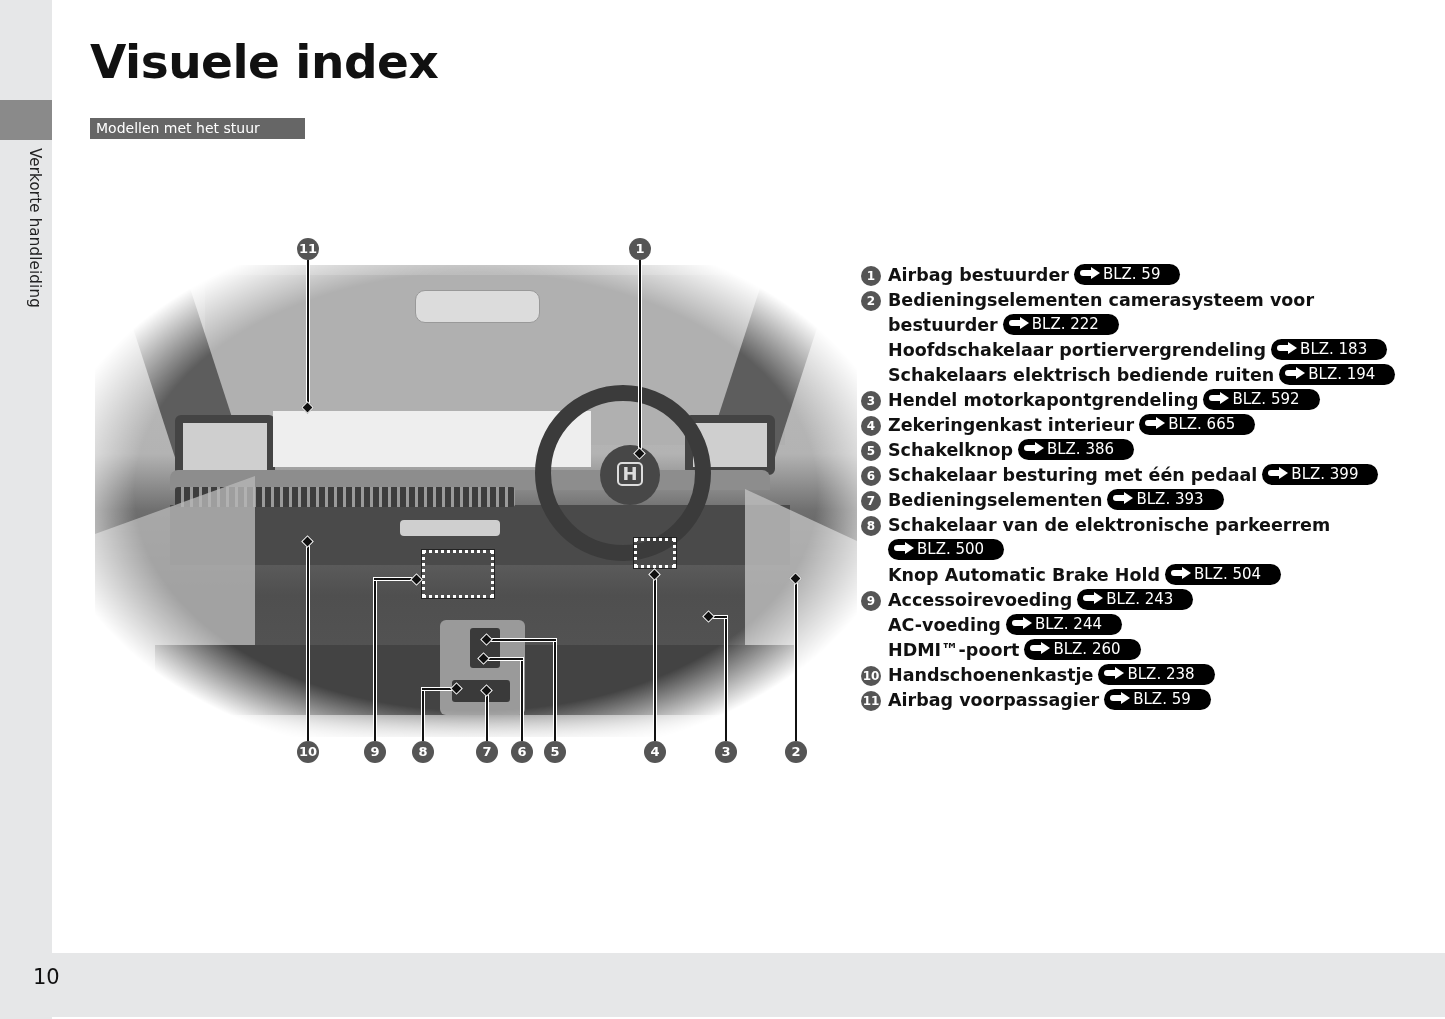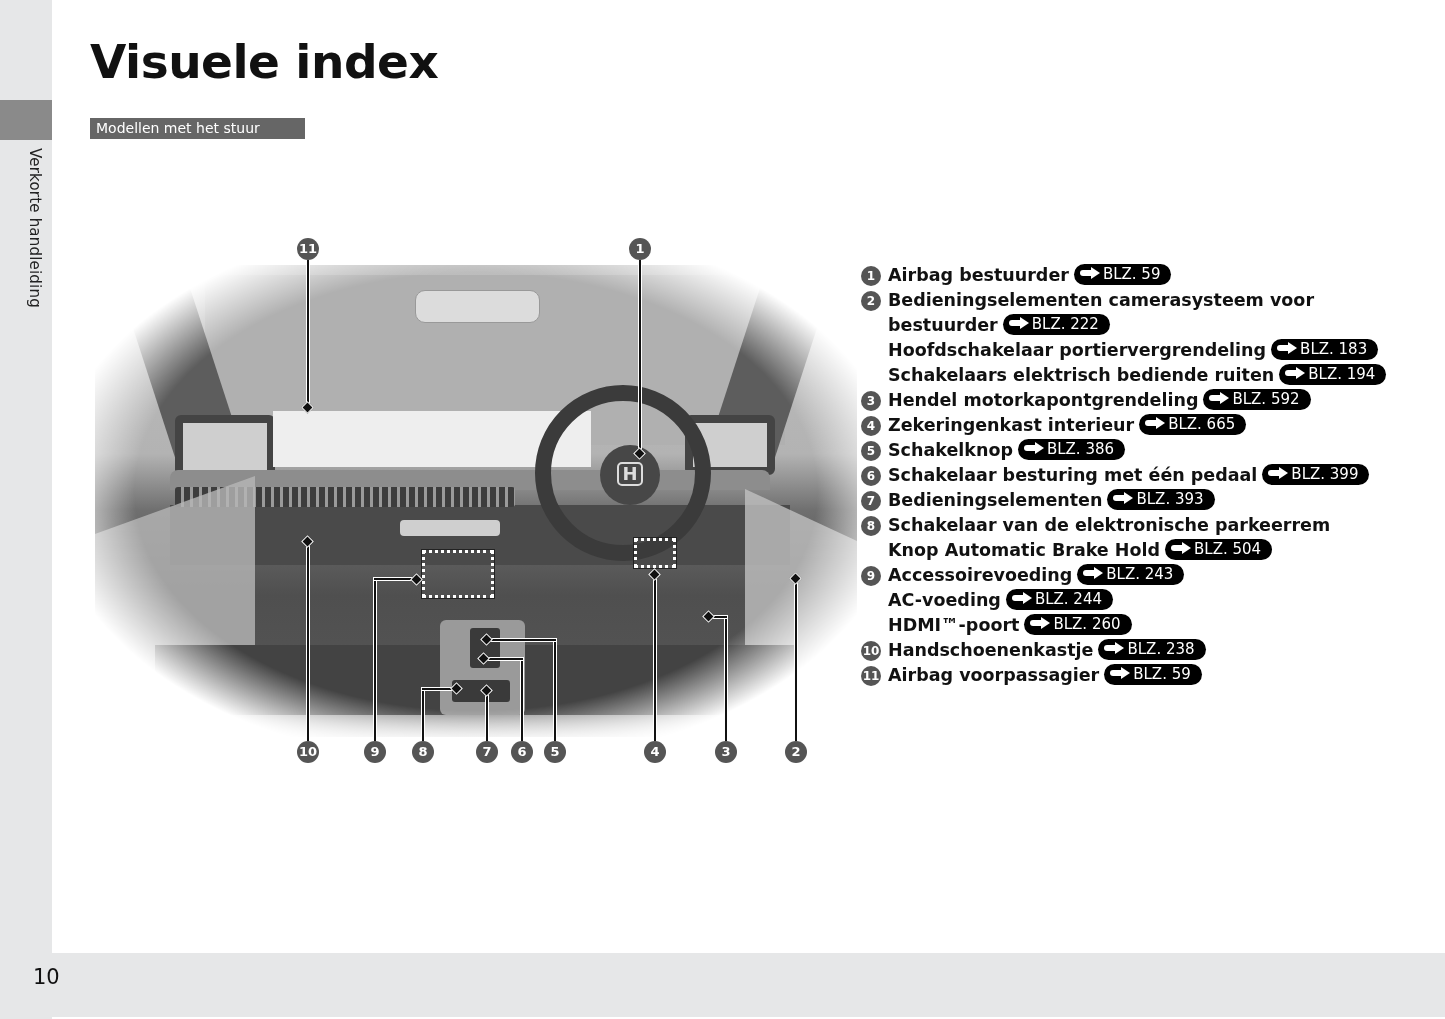--- a/index.html
+++ b/index.html
@@ -70,21 +70,21 @@
   
   .legend { position: absolute; left: 861px; top: 263px; width: 560px; }
   .legend-row { position: relative; height: 25px; line-height: 25px; font-size: 17.5px; font-weight: bold; color: #111; white-space: nowrap; padding-left: 27px; }
   .num-badge {
     position: absolute; left: 0; top: 3px; width: 20px; height: 20px; border-radius: 50%;
     background: #555; color: #fff; font-size: 12px; font-weight: bold; text-align: center; line-height: 20px;
   }
   .page-ref {
     display: inline-block; vertical-align: middle; margin-left: 5px;
     background: #000; color: #fff; border-radius: 11px; height: 21px; line-height: 21px;
-    padding: 0 11px 0 6px; font-size: 15px; font-weight: normal; position: relative; top: -2px;
+    padding: 0 20px 0 6px; font-size: 15px; font-weight: normal; position: relative; top: -2px;
   }
   .arrow-icon { display: inline-block; width: 22px; height: 12px; position: relative; vertical-align: middle; top: -1px; margin-right: 1px; }
   .arrow-icon::before { content: ""; position: absolute; left: 0; top: 3px; width: 12px; height: 6px; background: #fff; border-radius: 3px 0 0 3px; }
   .arrow-icon::after { content: ""; position: absolute; left: 11px; top: 0; border-left: 9px solid #fff; border-top: 6px solid transparent; border-bottom: 6px solid transparent; }
 </style>
 </head>
 <body>
 
 <div class="side-strip"></div>
 <div class="side-tab"></div>
@@ -177,20 +177,21 @@
     <div class="legend-row"><span class="num-badge">2</span><span>Bedieningselementen camerasysteem voor</span></div>
     <div class="legend-row"><span>bestuurder</span><span class="page-ref"><span class="arrow-icon"></span><span>BLZ. 222</span></span></div>
     <div class="legend-row"><span>Hoofdschakelaar portiervergrendeling</span><span class="page-ref"><span class="arrow-icon"></span><span>BLZ. 183</span></span></div>
     <div class="legend-row"><span>Schakelaars elektrisch bediende ruiten</span><span class="page-ref"><span class="arrow-icon"></span><span>BLZ. 194</span></span></div>
     <div class="legend-row"><span class="num-badge">3</span><span>Hendel motorkapontgrendeling</span><span class="page-ref"><span class="arrow-icon"></span><span>BLZ. 592</span></span></div>
     <div class="legend-row"><span class="num-badge">4</span><span>Zekeringenkast interieur</span><span class="page-ref"><span class="arrow-icon"></span><span>BLZ. 665</span></span></div>
     <div class="legend-row"><span class="num-badge">5</span><span>Schakelknop</span><span class="page-ref"><span class="arrow-icon"></span><span>BLZ. 386</span></span></div>
     <div class="legend-row"><span class="num-badge">6</span><span>Schakelaar besturing met één pedaal</span><span class="page-ref"><span class="arrow-icon"></span><span>BLZ. 399</span></span></div>
     <div class="legend-row"><span class="num-badge">7</span><span>Bedieningselementen</span><span class="page-ref"><span class="arrow-icon"></span><span>BLZ. 393</span></span></div>
     <div class="legend-row"><span class="num-badge">8</span><span>Schakelaar van de elektronische parkeerrem</span></div>
+    <div class="legend-row"><span class="page-ref" style="margin-left: 0px;"><span class="arrow-icon"></span><span>BLZ. 500</span></span></div>
     <div class="legend-row"><span>Knop Automatic Brake Hold</span><span class="page-ref"><span class="arrow-icon"></span><span>BLZ. 504</span></span></div>
     <div class="legend-row"><span class="num-badge">9</span><span>Accessoirevoeding</span><span class="page-ref"><span class="arrow-icon"></span><span>BLZ. 243</span></span></div>
     <div class="legend-row"><span>AC-voeding</span><span class="page-ref"><span class="arrow-icon"></span><span>BLZ. 244</span></span></div>
     <div class="legend-row"><span>HDMI™-poort</span><span class="page-ref"><span class="arrow-icon"></span><span>BLZ. 260</span></span></div>
     <div class="legend-row"><span class="num-badge">10</span><span>Handschoenenkastje</span><span class="page-ref"><span class="arrow-icon"></span><span>BLZ. 238</span></span></div>
     <div class="legend-row"><span class="num-badge">11</span><span>Airbag voorpassagier</span><span class="page-ref"><span class="arrow-icon"></span><span>BLZ. 59</span></span></div>
   </div>
 
 <div class="footer-band"></div>
 <div class="page-number">10</div>

